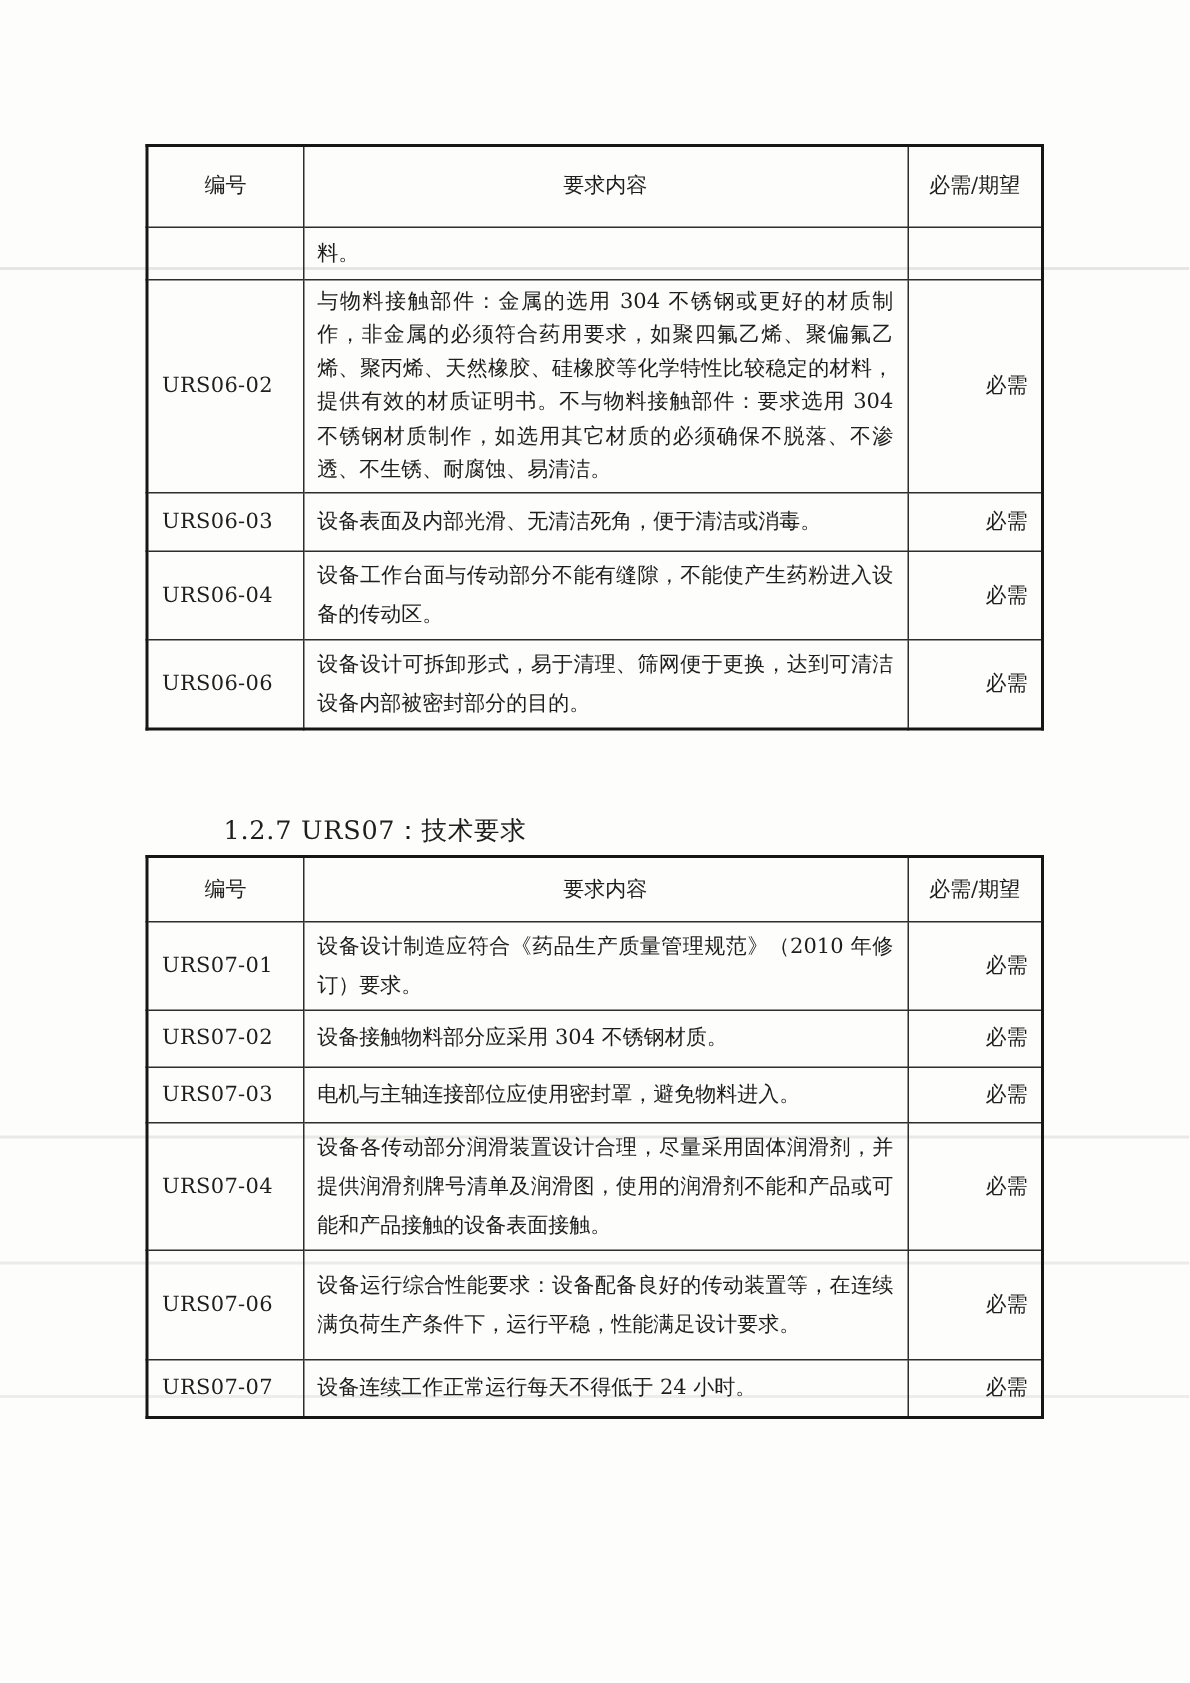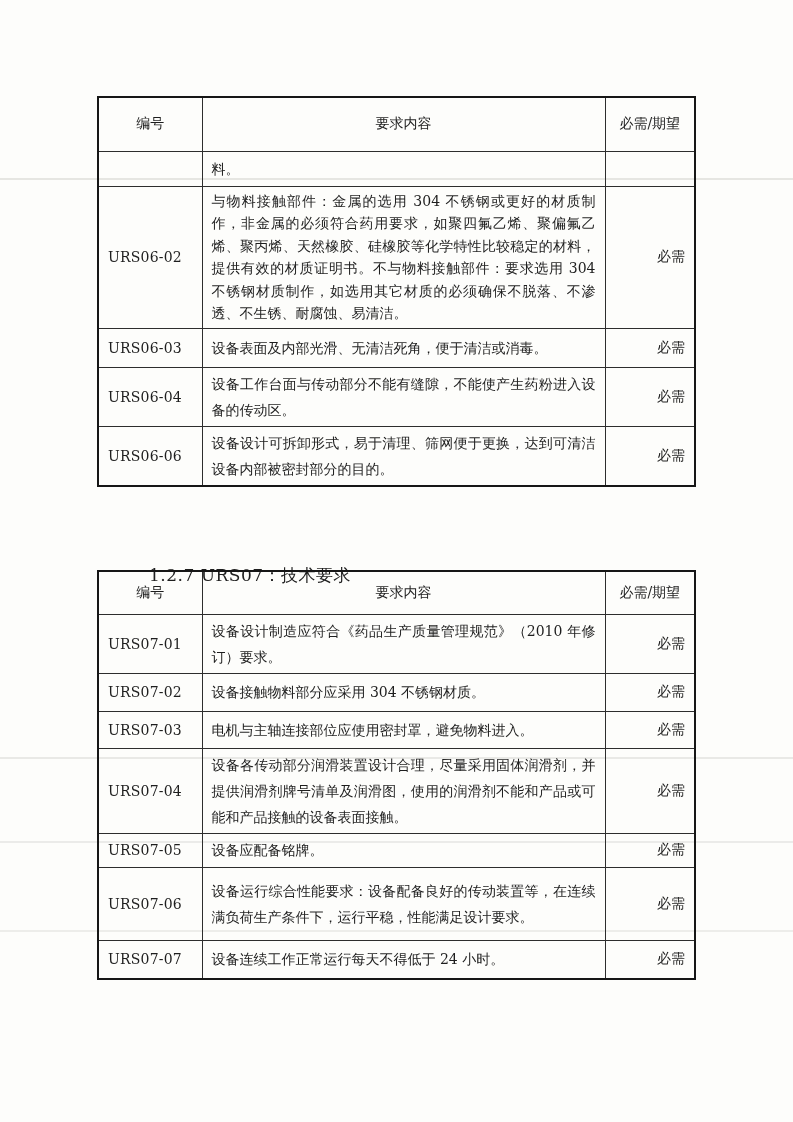--- a/index.html
+++ b/index.html
@@ -25,21 +25,20 @@
     opacity: 0.45;
     pointer-events: none;
   }
   .section-heading {
     position: absolute;
     left: 149px;
     top: 542px;
     font-size: 17px;
     letter-spacing: 0.5px;
     white-space: nowrap;
-    margin-top: 22px;
   }
   table.urs-table {
     position: absolute;
     left: 97px;
     width: 597px;
     border-collapse: collapse;
     table-layout: fixed;
     border: 2px solid #161616;
   }
   #table-urs06 { top: 96px; }
@@ -153,25 +152,20 @@
   <tr class="h37">
     <td class="id-cell">URS07-03</td>
     <td class="content-cell">电机与主轴连接部位应使用密封罩，避免物料进入。</td>
     <td class="flag-cell">必需</td>
   </tr>
   <tr class="h85">
     <td class="id-cell">URS07-04</td>
     <td class="content-cell">设备各传动部分润滑装置设计合理，尽量采用固体润滑剂，并提供润滑剂牌号清单及润滑图，使用的润滑剂不能和产品或可能和产品接触的设备表面接触。</td>
     <td class="flag-cell">必需</td>
   </tr>
-  <tr class="h34">
-    <td class="id-cell">URS07-05</td>
-    <td class="content-cell">设备应配备铭牌。</td>
-    <td class="flag-cell">必需</td>
-  </tr>
   <tr class="h73">
     <td class="id-cell">URS07-06</td>
     <td class="content-cell">设备运行综合性能要求：设备配备良好的传动装置等，在连续满负荷生产条件下，运行平稳，性能满足设计要求。</td>
     <td class="flag-cell">必需</td>
   </tr>
   <tr class="h39">
     <td class="id-cell">URS07-07</td>
     <td class="content-cell">设备连续工作正常运行每天不得低于 24 小时。</td>
     <td class="flag-cell">必需</td>
   </tr>

